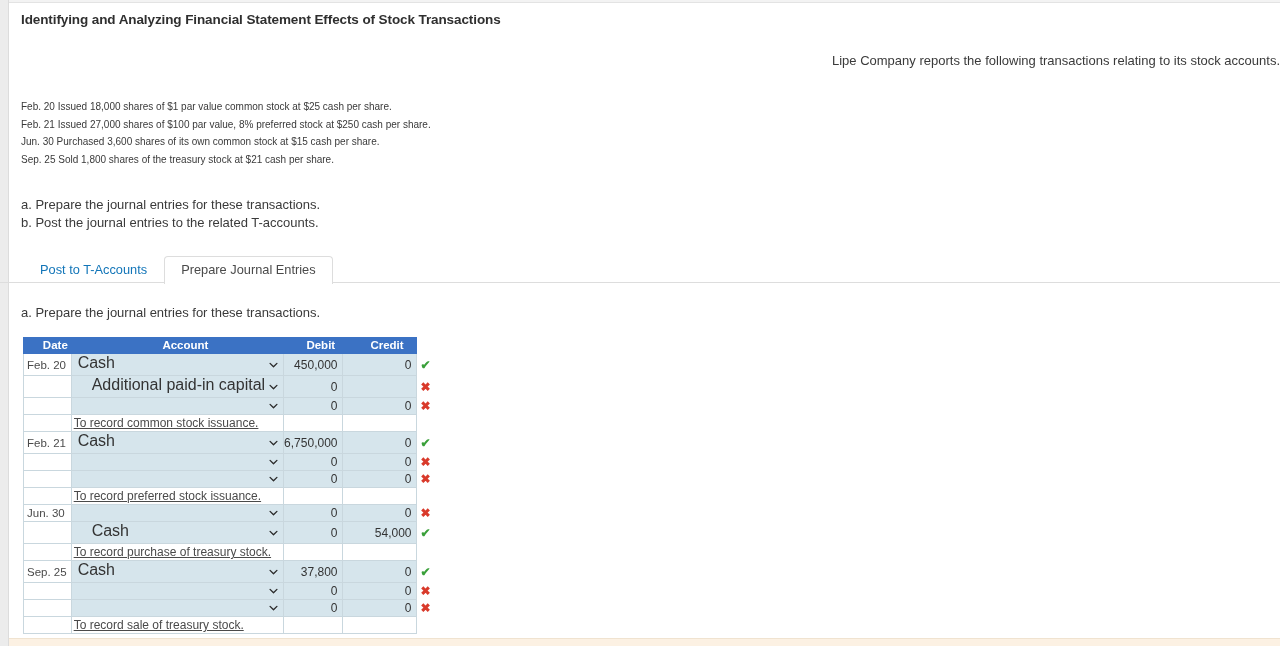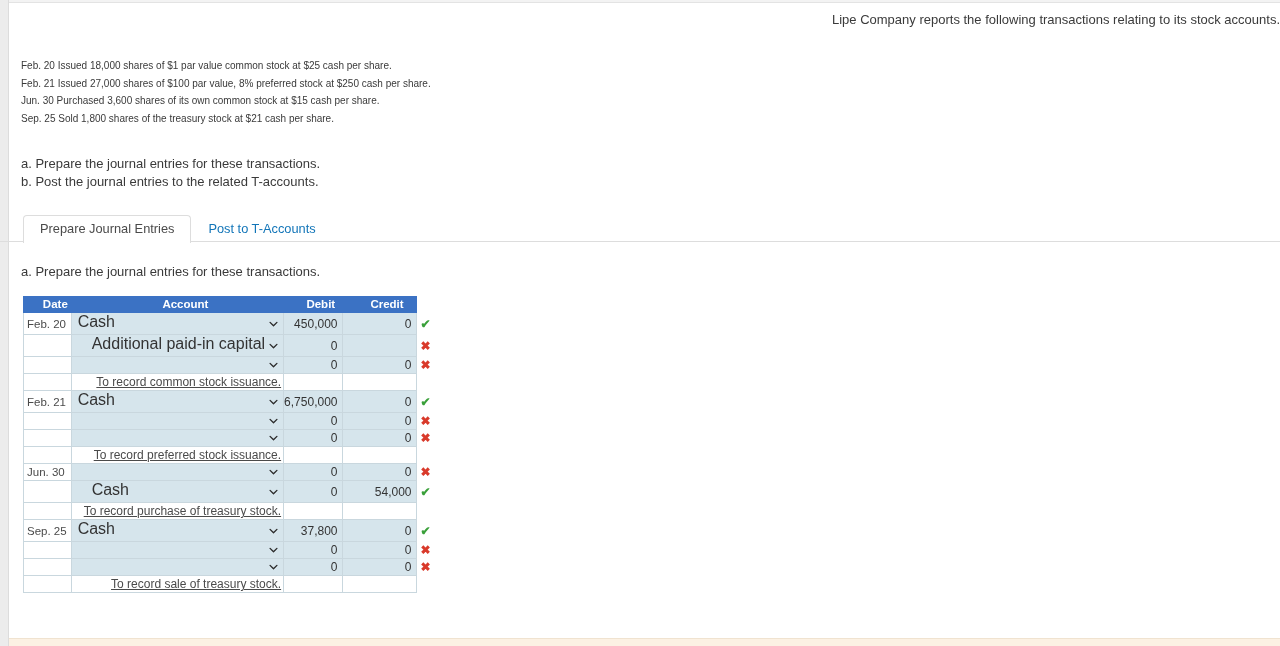--- a/index.html
+++ b/index.html
@@ -205,21 +205,21 @@
     text-align: right;
     padding: 0 4px 0 0;
     font-size: 12px;
     color: #333333;
     font-variant-numeric: tabular-nums;
     margin-top: 44px;
   }
   td.memo-cell {
     background: #ffffff;
     padding: 0 2px;
-    text-align: right;
+    text-align: left;
   }
   td.memo-cell .memo-text {
     text-decoration: underline;
     font-size: 12px;
     color: #4a4a4a;
   }
   td.memo-blank {
     background: #ffffff;
   }
   td.status-cell {
@@ -246,40 +246,41 @@
 <body>
 
 <div id="page-shell">
 
   <div id="left-gutter"></div>
   <div id="top-edge"></div>
   <div id="bottom-strip"></div>
 
   <div id="content">
 
+    <div class="q-title">Identifying and Analyzing Financial Statement Effects of Stock Transactions</div>
 
     <div class="q-intro">Lipe Company reports the following transactions relating to its stock accounts.</div>
 
     <div class="txn-list" id="txn-list">
         <div>Feb. 20 Issued 18,000 shares of $1 par value common stock at $25 cash per share.</div>
         <div>Feb. 21 Issued 27,000 shares of $100 par value, 8% preferred stock at $250 cash per share.</div>
         <div>Jun. 30 Purchased 3,600 shares of its own common stock at $15 cash per share.</div>
         <div>Sep. 25 Sold 1,800 shares of the treasury stock at $21 cash per share.</div>
       </div>
 
     <div class="req-list" id="req-list">
         <div>a. Prepare the journal entries for these transactions.</div>
         <div>b. Post the journal entries to the related T-accounts.</div>
       </div>
 
     <div class="tabs-wrap">
       <div class="tab-underline"></div>
       <div class="tabs-row" id="tabs-row">
+          <div class="tab">Post to T-Accounts</div>
           <div class="tab active">Prepare Journal Entries</div>
-          <div class="tab">Post to T-Accounts</div>
         </div>
     </div>
 
     <div class="sub-req">a. Prepare the journal entries for these transactions.</div>
 
     <table class="je-table">
       <colgroup>
         <col class="c-date">
         <col class="c-acct">
         <col class="c-debit">

